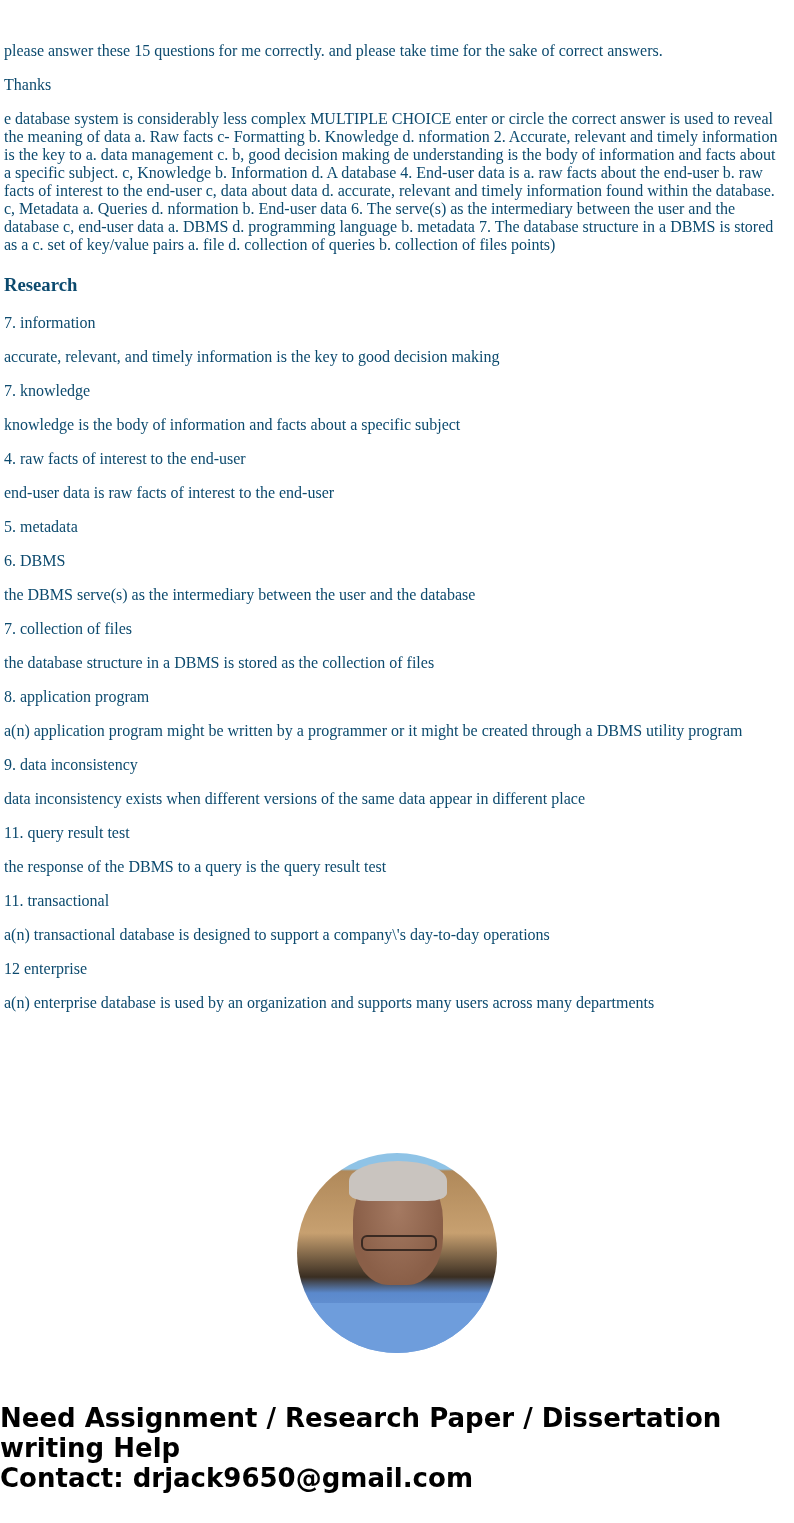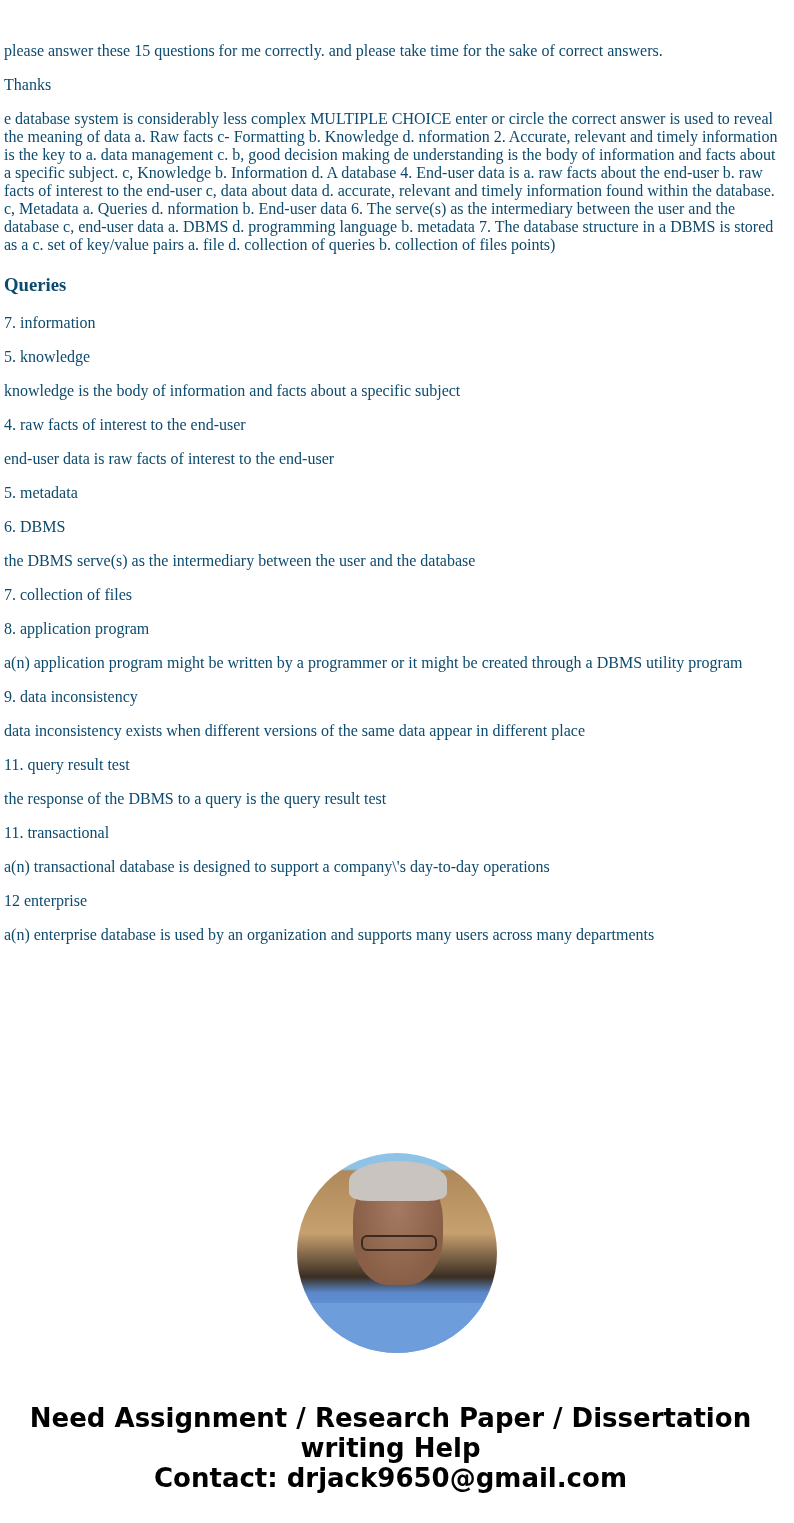--- a/index.html
+++ b/index.html
@@ -29,41 +29,43 @@
     .photo-wrap .glasses {
       position: absolute; left: 64px; top: 82px; width: 76px; height: 16px;
       border: 2px solid #3a2a22; border-radius: 6px; box-sizing: border-box;
     }
     .photo-wrap .shirt {
       position: absolute; left: 0; top: 150px; width: 200px; height: 60px;
       background: #6e9ddc;
     }
     .footer {
       position: absolute; left: 0; top: 1403px; width: 781px;
-      text-align: center; font-family: "DejaVu Sans", sans-serif; font-weight: bold;
+      text-align: left; font-family: "DejaVu Sans", sans-serif; font-weight: bold;
       font-size: 26px; line-height: 30px; color: #000;
     }
   </style>
 </head>
 <body>
 
 <div class="content">
   <p class="first">please answer these 15 questions for me correctly. and please take time for the sake of correct answers.</p>
   <p>Thanks</p>
   <p>e database system is considerably less complex MULTIPLE CHOICE enter or circle the correct answer is used to reveal the meaning of data a. Raw facts c- Formatting b. Knowledge d. nformation 2. Accurate, relevant and timely information is the key to a. data management c. b, good decision making de understanding is the body of information and facts about a specific subject. c, Knowledge b. Information d. A database 4. End-user data is a. raw facts about the end-user b. raw facts of interest to the end-user c, data about data d. accurate, relevant and timely information found within the database. c, Metadata a. Queries d. nformation b. End-user data 6. The serve(s) as the intermediary between the user and the database c, end-user data a. DBMS d. programming language b. metadata 7. The database structure in a DBMS is stored as a c. set of key/value pairs a. file d. collection of queries b. collection of files points)</p>
-  <h3>Queries</h3>
+  <h3>Research</h3>
   <p>7. information</p>
-  <p>5. knowledge</p>
+  <p>accurate, relevant, and timely information is the key to good decision making</p>
+  <p>7. knowledge</p>
   <p>knowledge is the body of information and facts about a specific subject</p>
   <p>4. raw facts of interest to the end-user</p>
   <p>end-user data is raw facts of interest to the end-user</p>
   <p>5. metadata</p>
   <p>6. DBMS</p>
   <p>the DBMS serve(s) as the intermediary between the user and the database</p>
   <p>7. collection of files</p>
+  <p>the database structure in a DBMS is stored as the collection of files</p>
   <p>8. application program</p>
   <p>a(n) application program might be written by a programmer or it might be created through a DBMS utility program</p>
   <p>9. data inconsistency</p>
   <p>data inconsistency exists when different versions of the same data appear in different place</p>
   <p>11. query result test</p>
   <p>the response of the DBMS to a query is the query result test</p>
   <p>11. transactional</p>
   <p>a(n) transactional database is designed to support a company\'s day-to-day operations</p>
   <p>12 enterprise</p>
   <p>a(n) enterprise database is used by an organization and supports many users across many departments</p>

